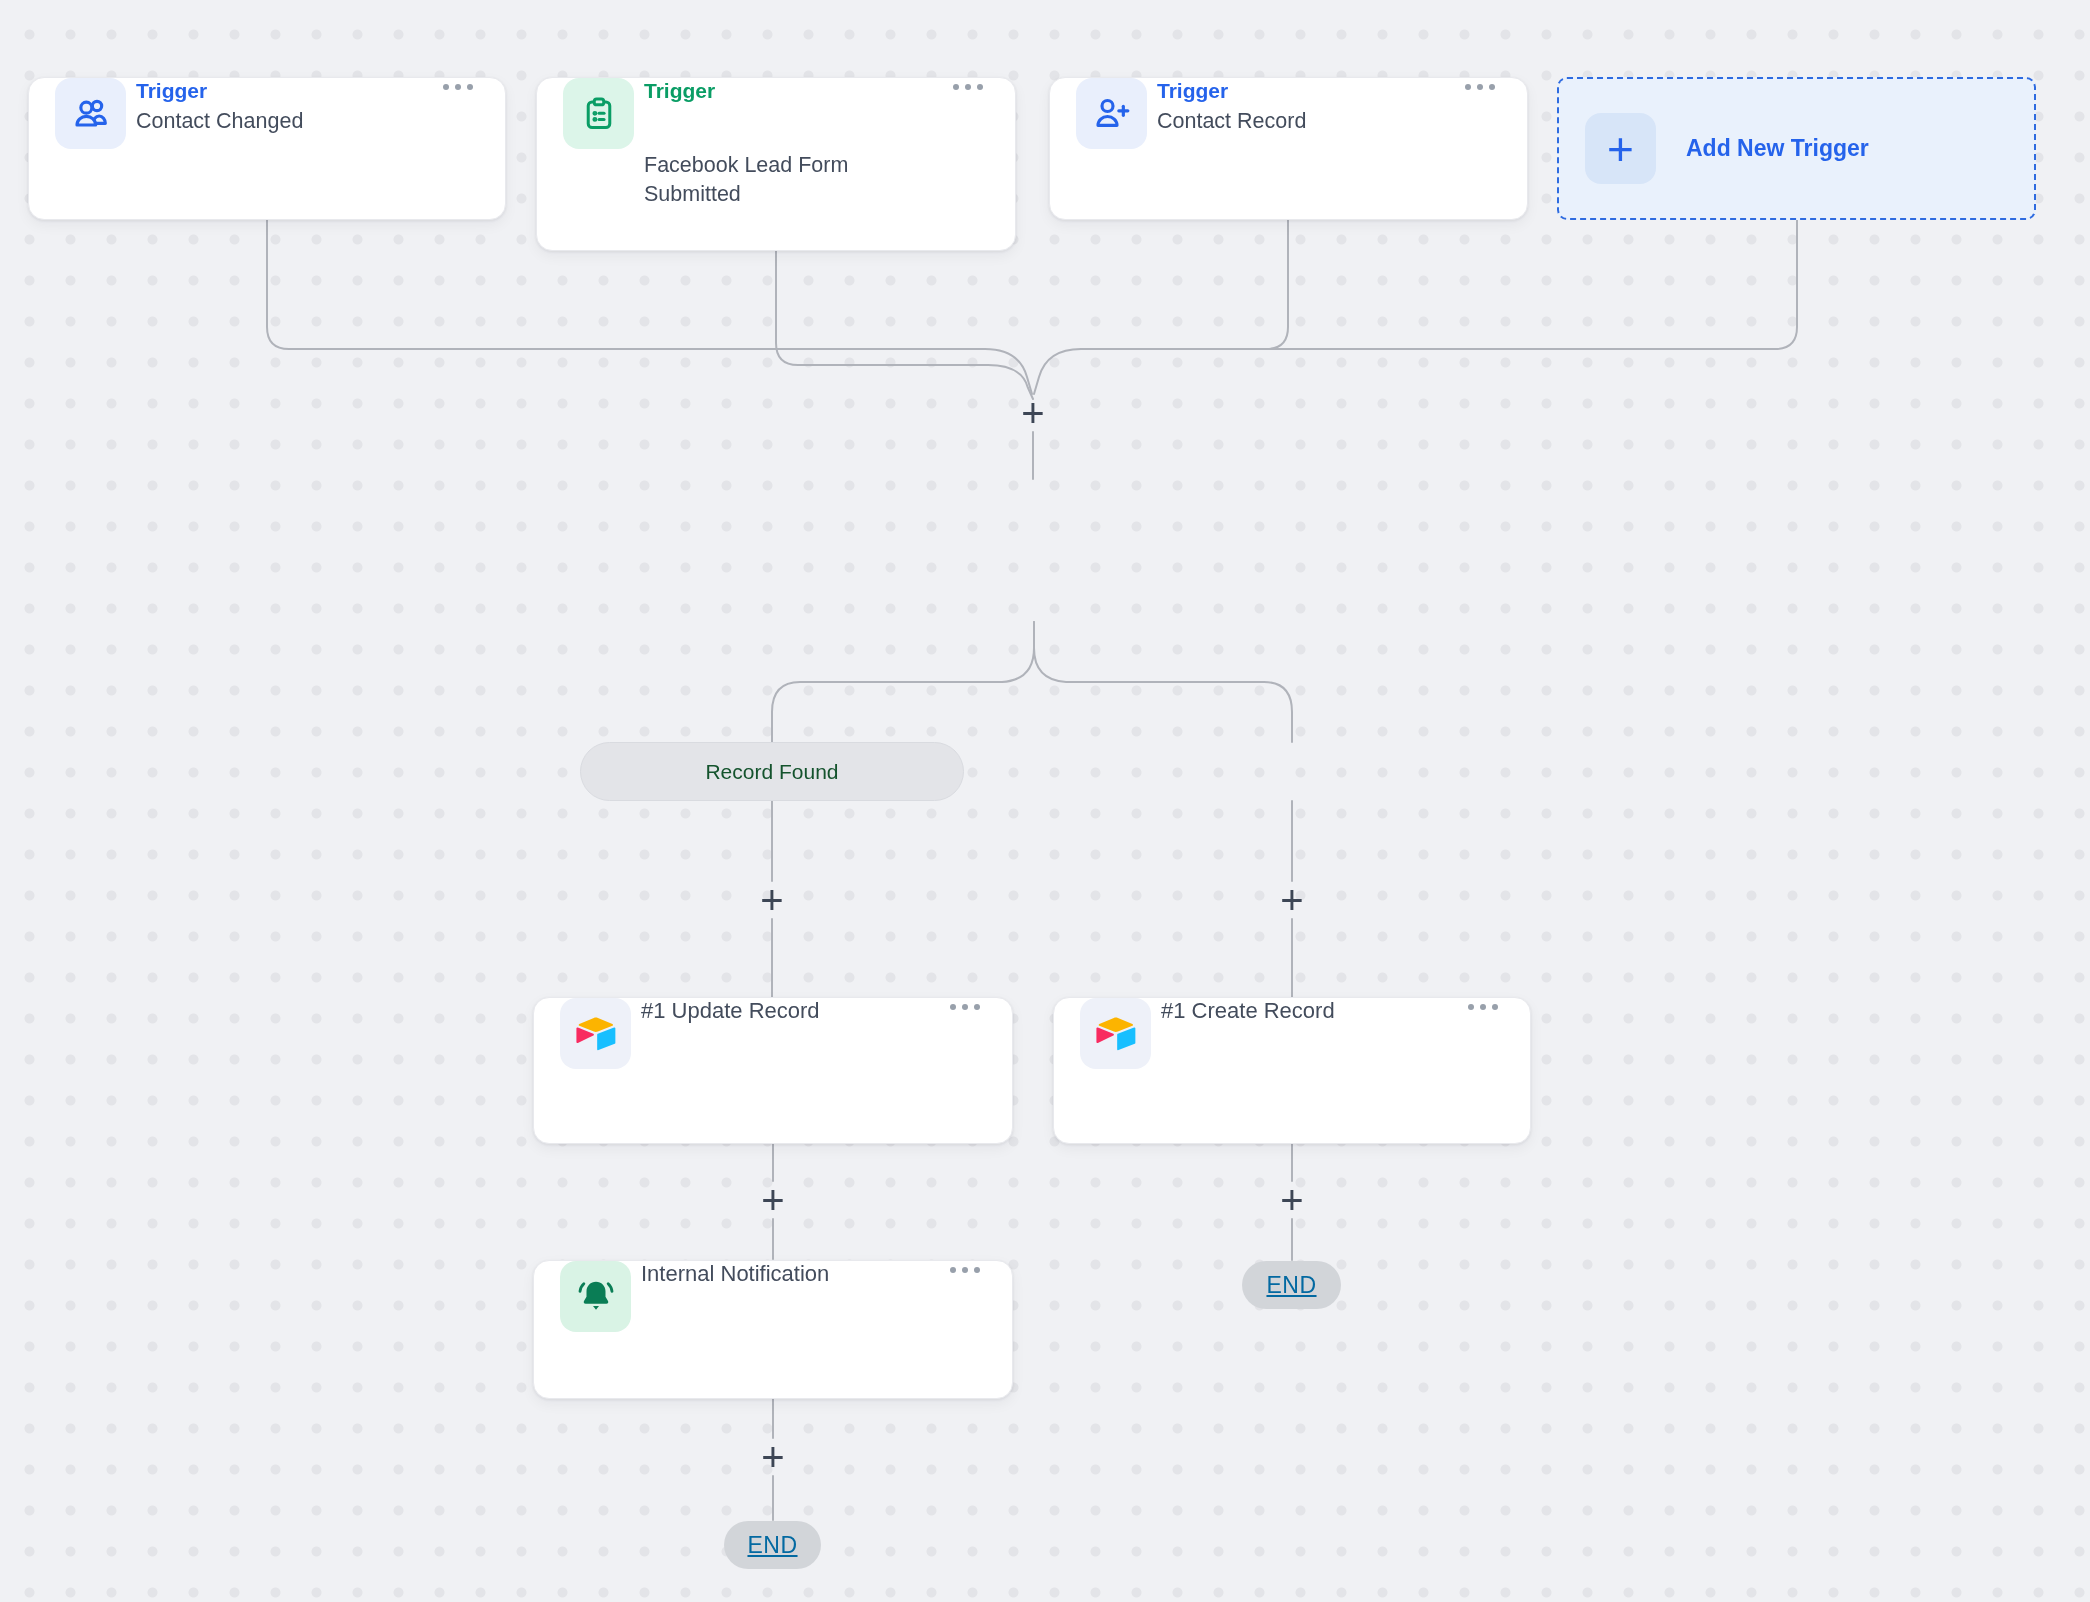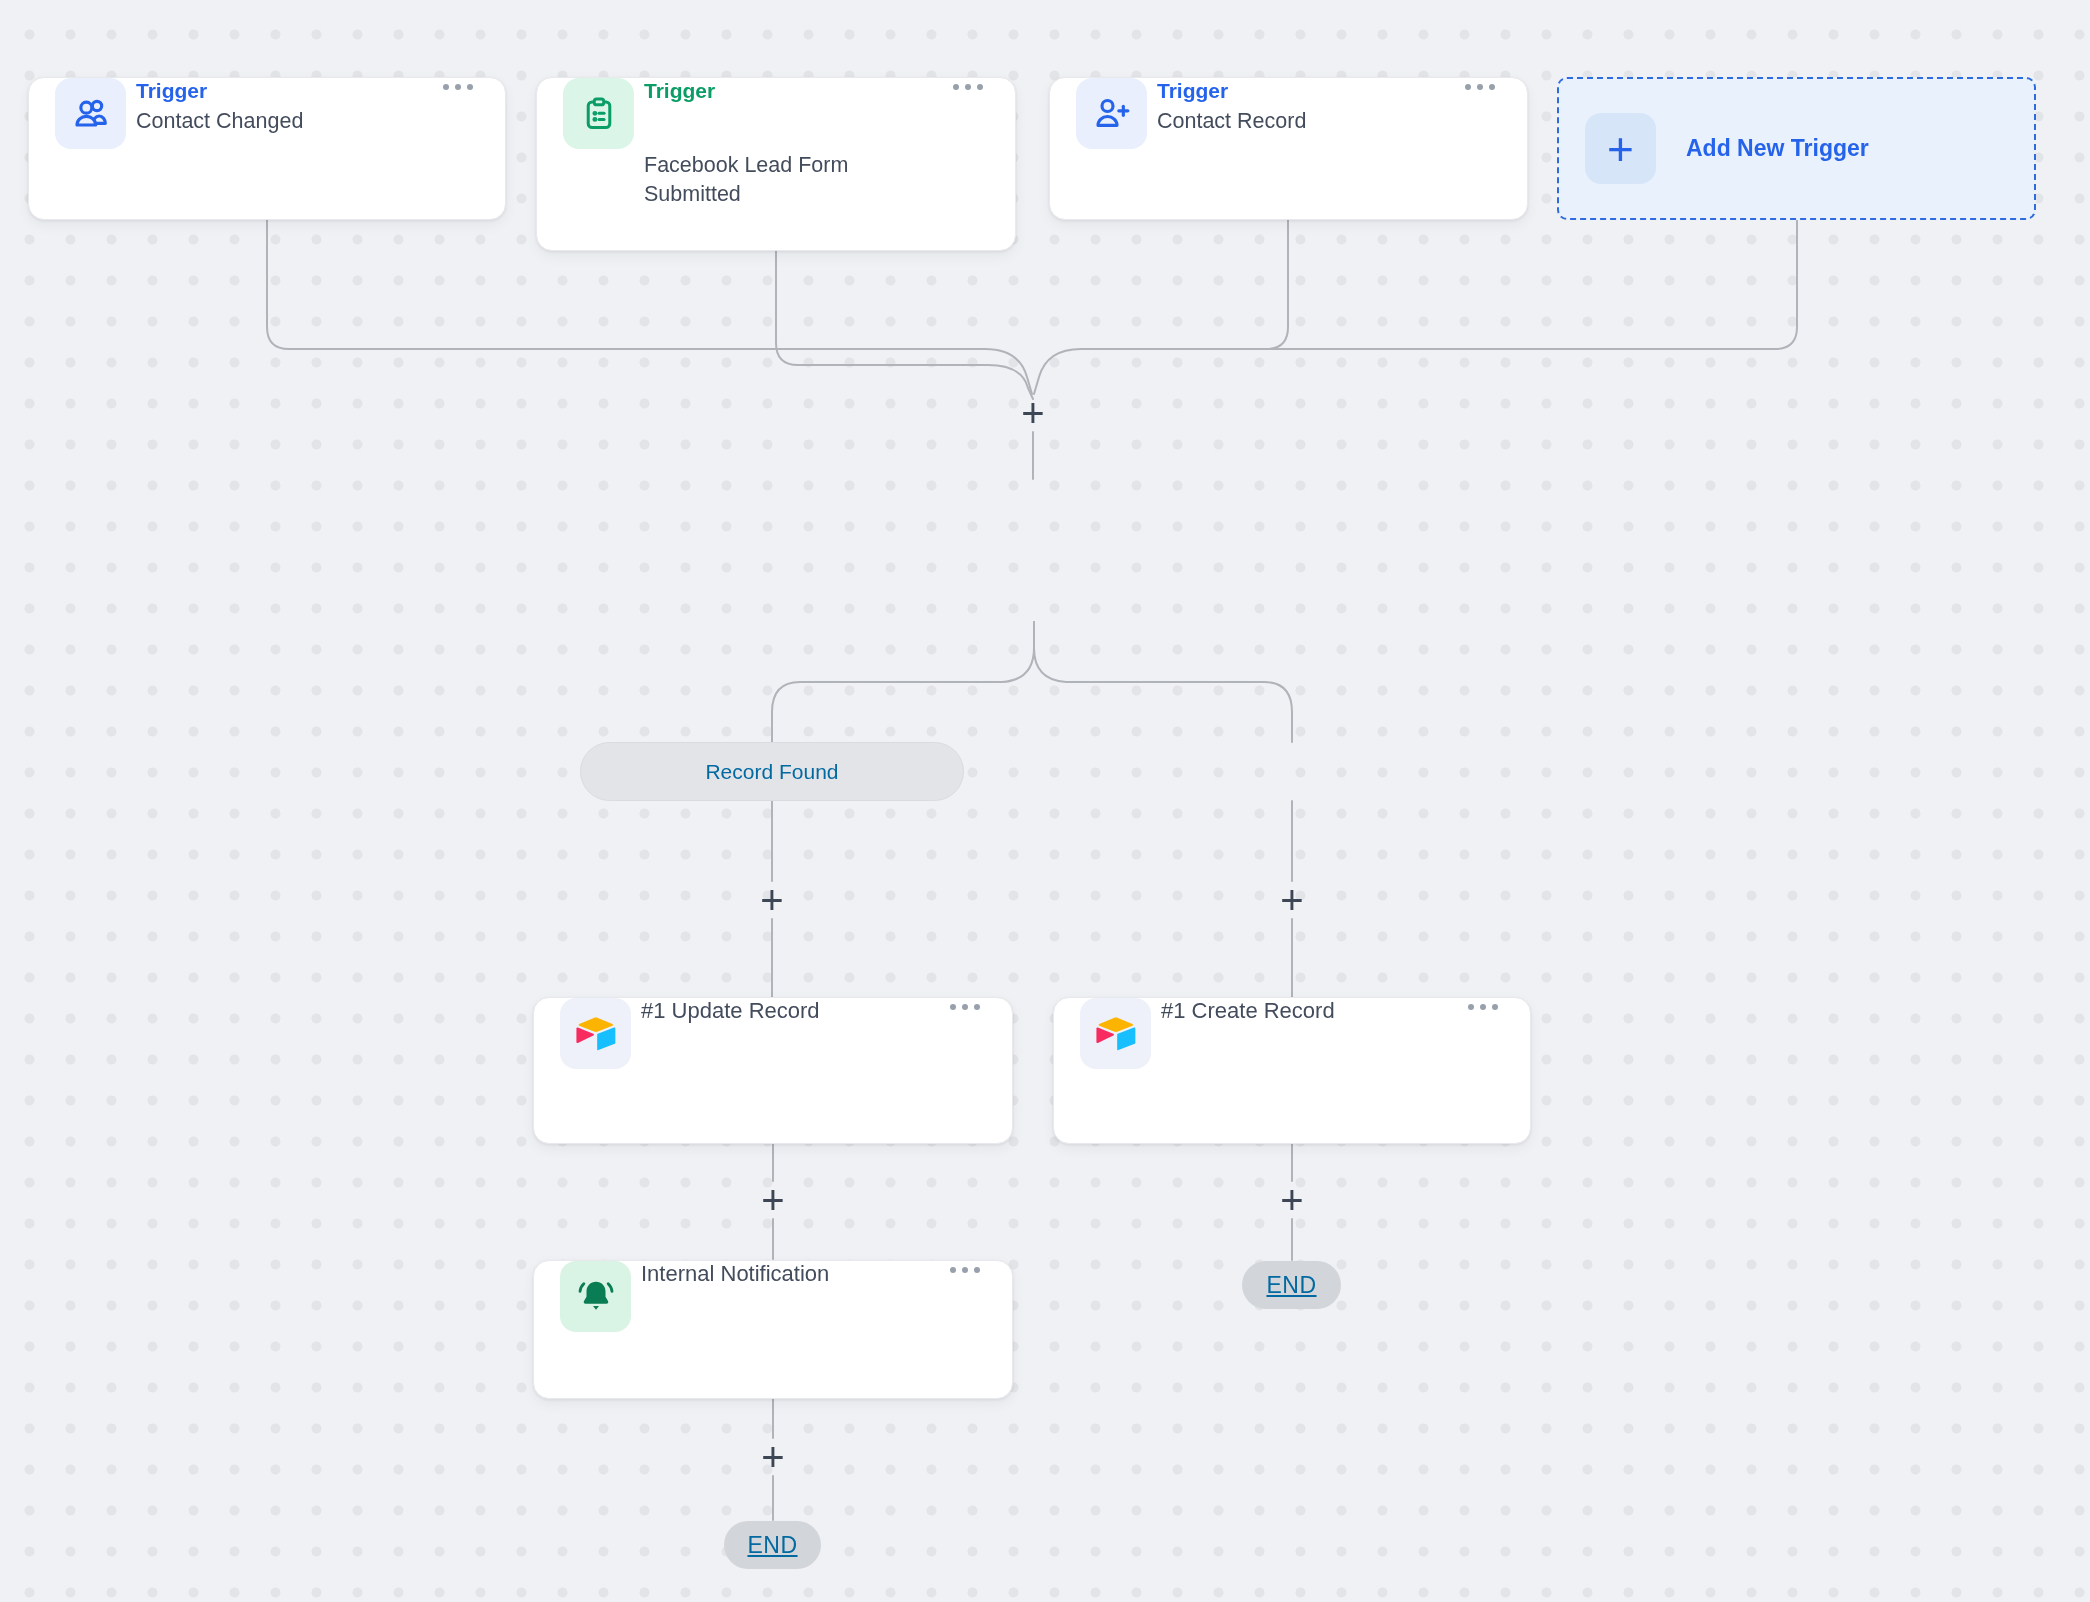--- a/index.html
+++ b/index.html
@@ -37,21 +37,21 @@
   .dots{margin-left:auto;display:flex;gap:6px;align-items:center;padding:6px 2px;cursor:pointer;flex:0 0 auto;}
   .dots i{width:6px;height:6px;border-radius:50%;background:#98a0ab;display:block;}
   .add-trigger{
     position:absolute;z-index:2;background:#e9f1fc;border:2px dashed #2e6be0;border-radius:10px;
     display:flex;align-items:center;gap:30px;padding:0 26px;box-sizing:border-box;cursor:pointer;
   }
   .add-trigger .add-label{font-size:23px;font-weight:700;color:#2563eb;}
   .pill{
     position:absolute;z-index:2;background:#e3e4e8;border:1px solid #d9dbe0;border-radius:32px;
     display:flex;align-items:center;justify-content:center;
-    font-size:21px;color:#0369a1;font-weight:400;box-sizing:border-box;
+    font-size:21px;color:#14532d;font-weight:400;box-sizing:border-box;
   }
   .end-badge{
     position:absolute;z-index:2;background:#d2d5d9;border-radius:26px;
     display:flex;align-items:center;justify-content:center;
     font-size:23px;color:#0369a1;font-weight:500;letter-spacing:.5px;box-sizing:border-box;text-decoration:underline;
   }
   .plus-btn{
     position:absolute;z-index:3;transform:translate(-50%,-50%);
     color:#3d4655;font-size:40px;font-weight:400;line-height:1;cursor:pointer;
     user-select:none;

